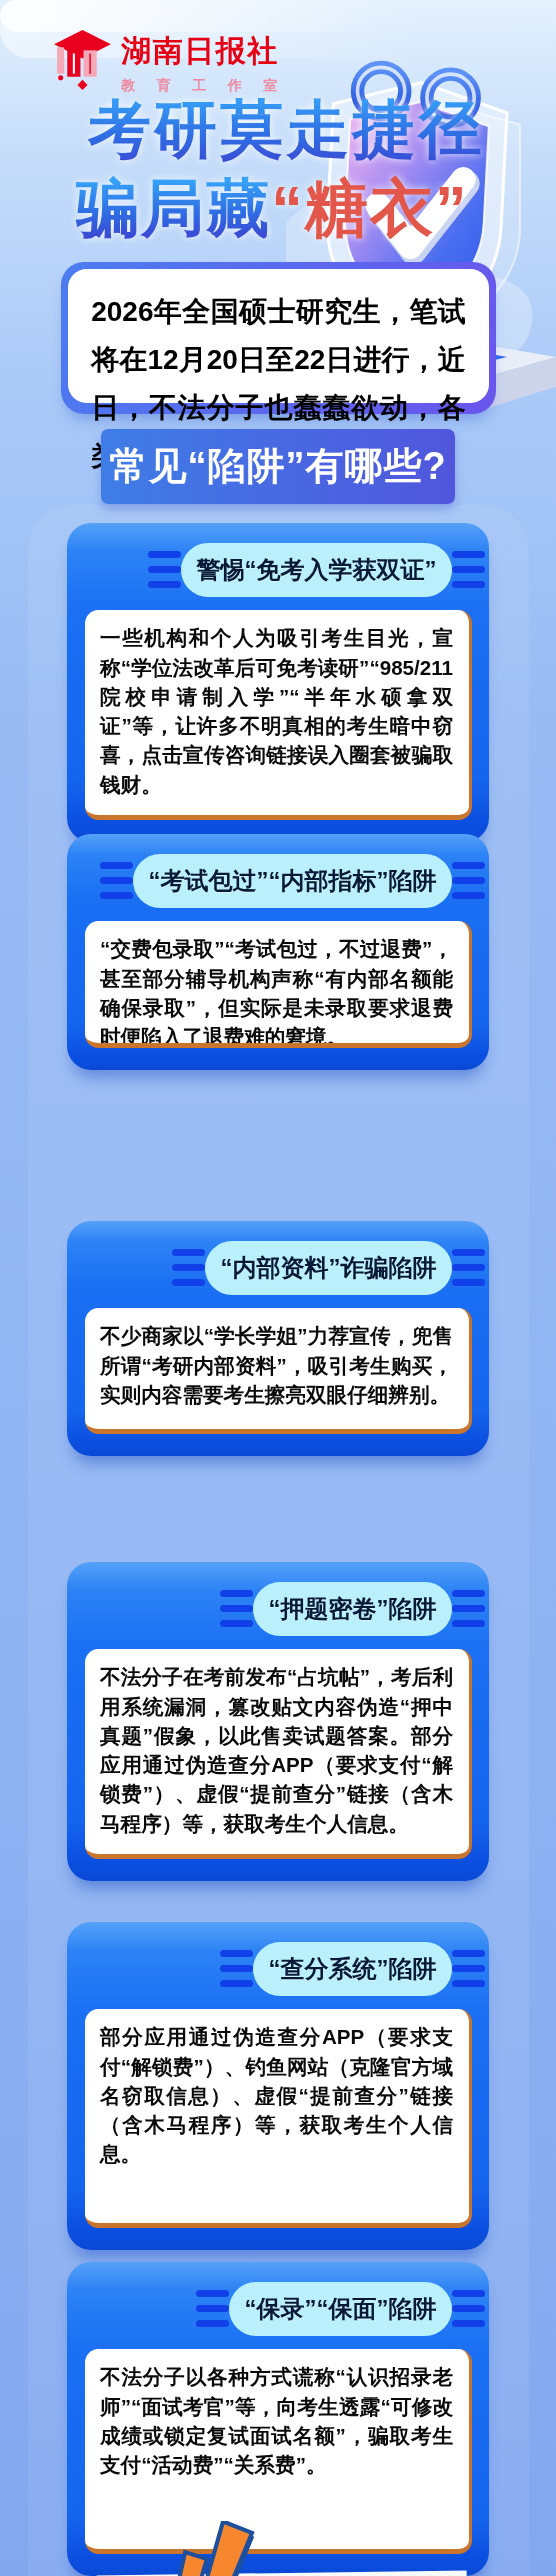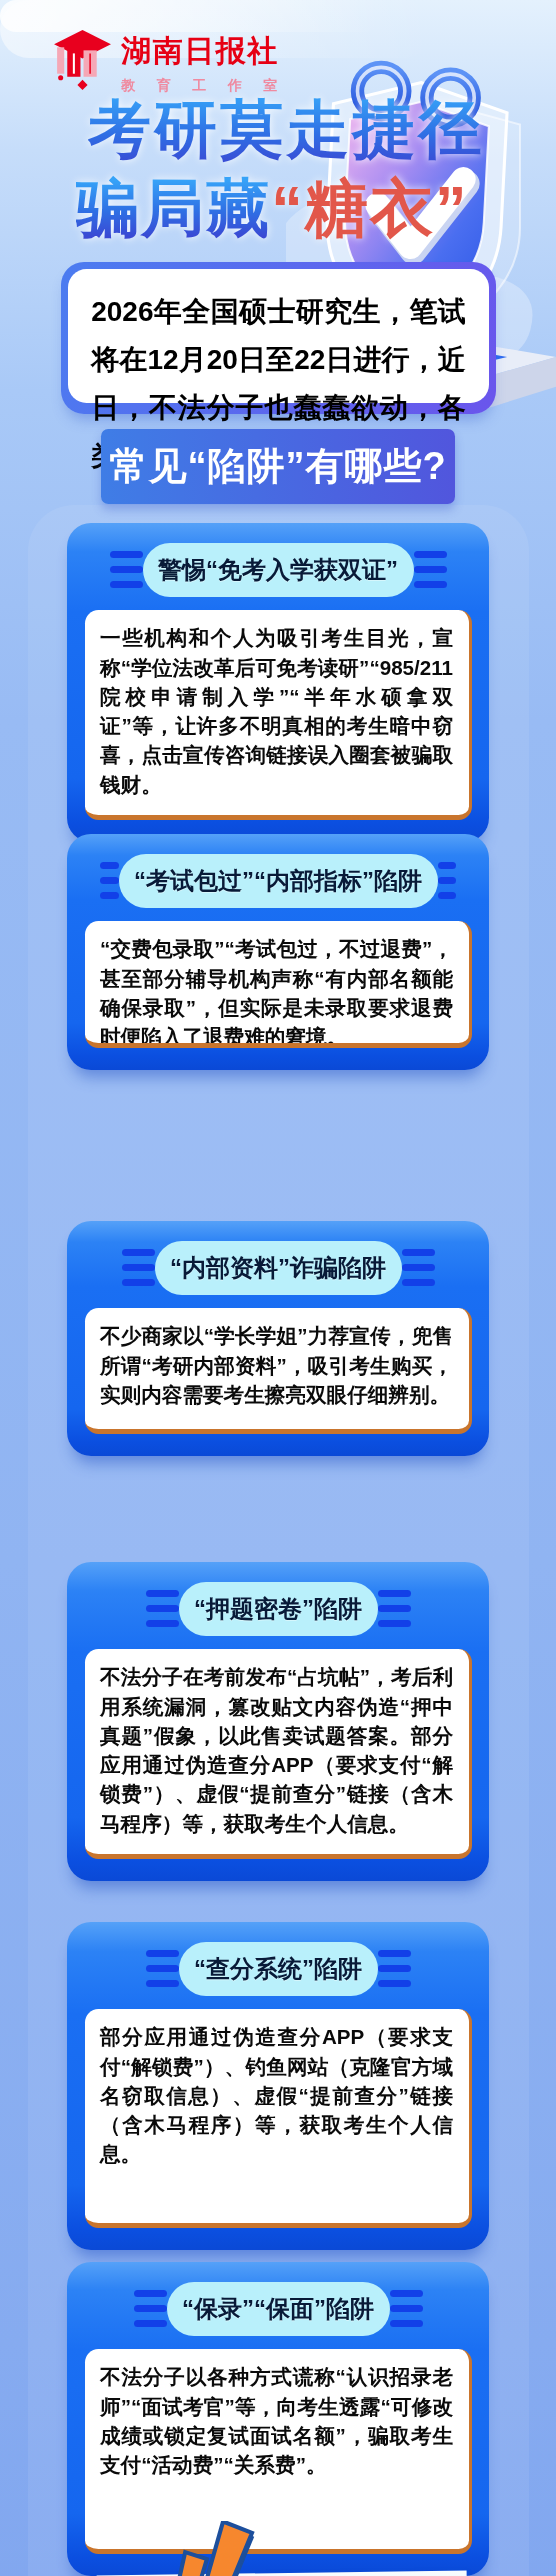--- a/index.html
+++ b/index.html
@@ -54,21 +54,21 @@
     background:linear-gradient(90deg,#3f7de6,#5156dd);
     box-shadow:0 5.2px 9.3px rgba(50,80,200,.3);
     text-align:center; z-index:2; }
   .banner span { display:inline-block; line-height:75px; font-size:38px; font-weight:700; color:#fff; letter-spacing:1px; }
 
   
   .card { left:67px; width:422px; border-radius:24px;
     background:linear-gradient(180deg,#55a1f8 0%,#2c82f5 9%,#1a6ff3 28%,#1566ef 80%,#0b4fe0 94%,#0a49d6 100%);
     box-shadow:0 12.4px 14.4px -6.2px rgba(23,70,190,.45); z-index:2; }
   .card-head { position:absolute; top:17.5px; left:0; right:0; height:58px;
-    display:flex; align-items:center; justify-content:center; padding:0 33px; }
+    display:flex; align-items:center; justify-content:flex-end; padding:0 4px; }
   .bars { width:33px; display:flex; flex-direction:column; gap:8.2px; }
   .bars i { display:block; height:7.2px; border-radius:3.6px; background:#1240e8; }
   .pill { height:54px; line-height:54px; padding:0 15.5px; border-radius:28px;
     background:#b9f0fb; color:#081a38; font-size:24px; font-weight:900; white-space:nowrap;
     text-shadow:0 1px 0 rgba(255,255,255,.4); }
   .card-body { position:absolute; left:17.5px; right:17.5px; top:87px; bottom:21.6px;
     background:#fff; border-radius:13.4px;
     border-right:3.6px solid #c9752d; border-bottom:5.2px solid #c9752d;
     padding:13.4px 15.5px; overflow:hidden; }
   .card-body p { font-size:20.6px; font-weight:700; line-height:1.42; color:#0a0a0a; text-align:justify; }

